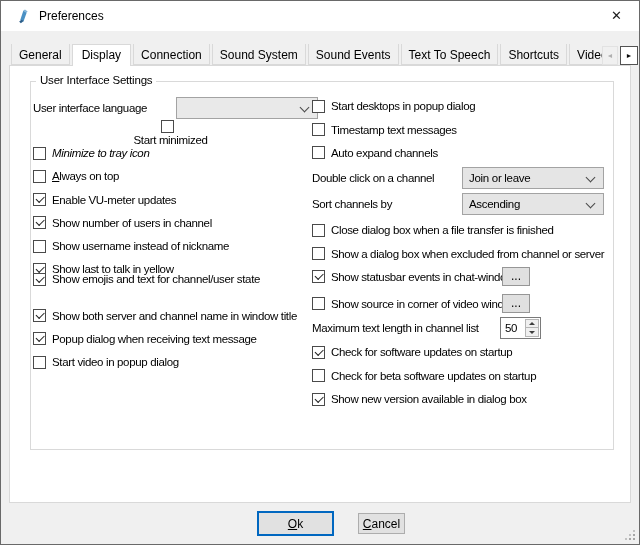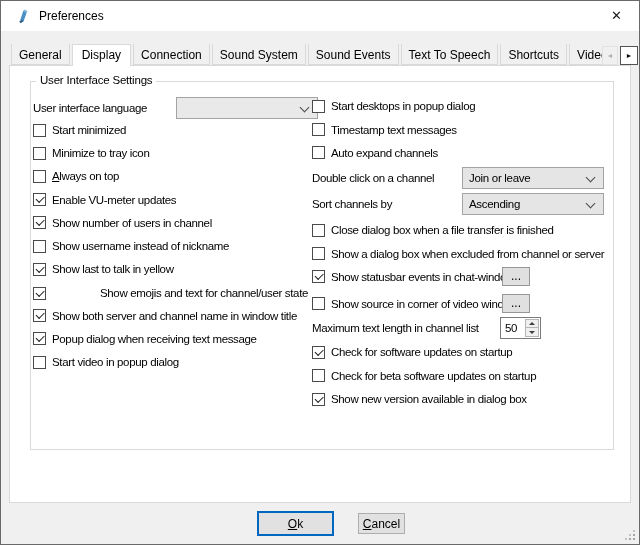--- a/index.html
+++ b/index.html
@@ -106,25 +106,25 @@
     <span id="grouptitle">User Interface Settings</span>
 
     <div class="row left langrow">
       <span class="plain">User interface language</span>
     </div>
     <div id="langcombo">
       <span class="comboval"></span>
       <span class="chev"></span>
     </div>
 
-  <div class="row left" style="top: 54px;">
+  <div class="row left" style="top: 54px; flex-direction: column;">
         <span class="cb"></span>
         <span class="lb">Start minimized</span>
       </div>
-      <div class="row left" style="top: 77.2px;">
+      <div class="row left" style="top: 77.2px; font-style: italic;">
         <span class="cb"></span>
         <span class="lb">Minimize to tray icon</span>
       </div>
       <div class="row left" style="top: 100.4px;">
         <span class="cb"></span>
         <span class="lb"><u>A</u>lways on top</span>
       </div>
       <div class="row left" style="top: 123.6px;">
         <span class="cb checked"></span>
         <span class="lb">Enable VU-meter updates</span>
@@ -134,21 +134,21 @@
         <span class="lb">Show number of users in channel</span>
       </div>
       <div class="row left" style="top: 170px;">
         <span class="cb"></span>
         <span class="lb">Show username instead of nickname</span>
       </div>
       <div class="row left" style="top: 193.2px;">
         <span class="cb checked"></span>
         <span class="lb">Show last to talk in yellow</span>
       </div>
-      <div class="row left" style="top: 217px; gap: 48px;">
+      <div class="row left" style="top: 203px;">
         <span class="cb checked"></span>
         <span class="lb">Show emojis and text for channel/user state</span>
       </div>
       <div class="row left" style="top: 239.6px;">
         <span class="cb checked"></span>
         <span class="lb">Show both server and channel name in window title</span>
       </div>
       <div class="row left" style="top: 262.8px;">
         <span class="cb checked"></span>
         <span class="lb">Popup dialog when receiving text message</span>

